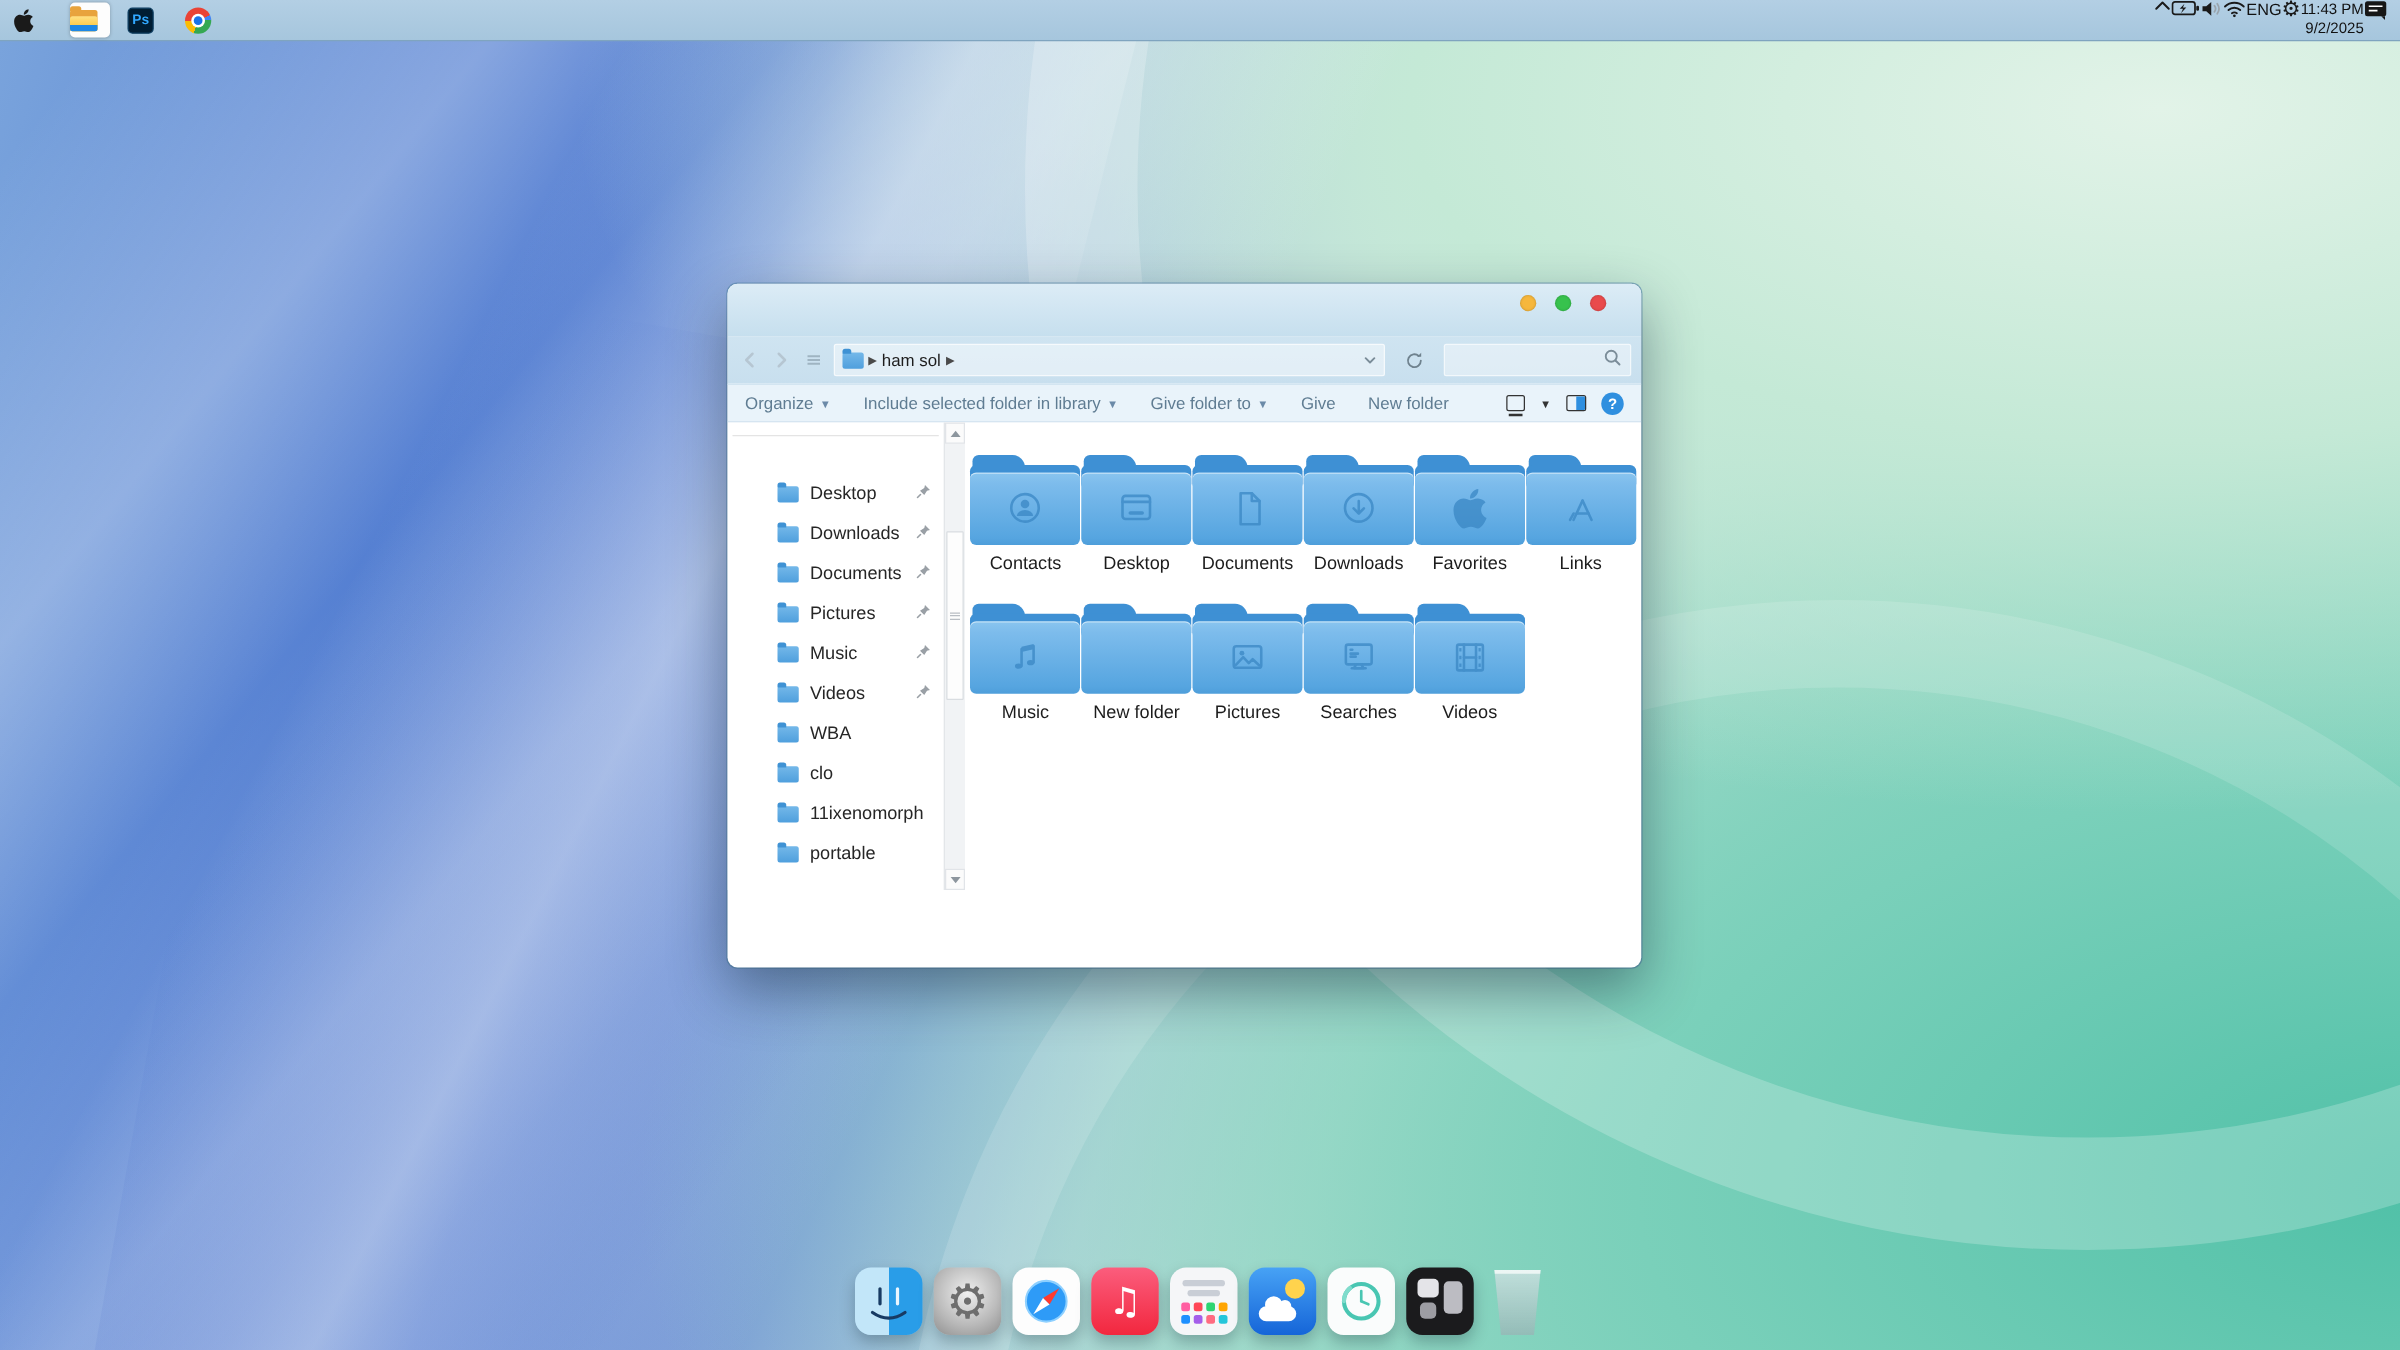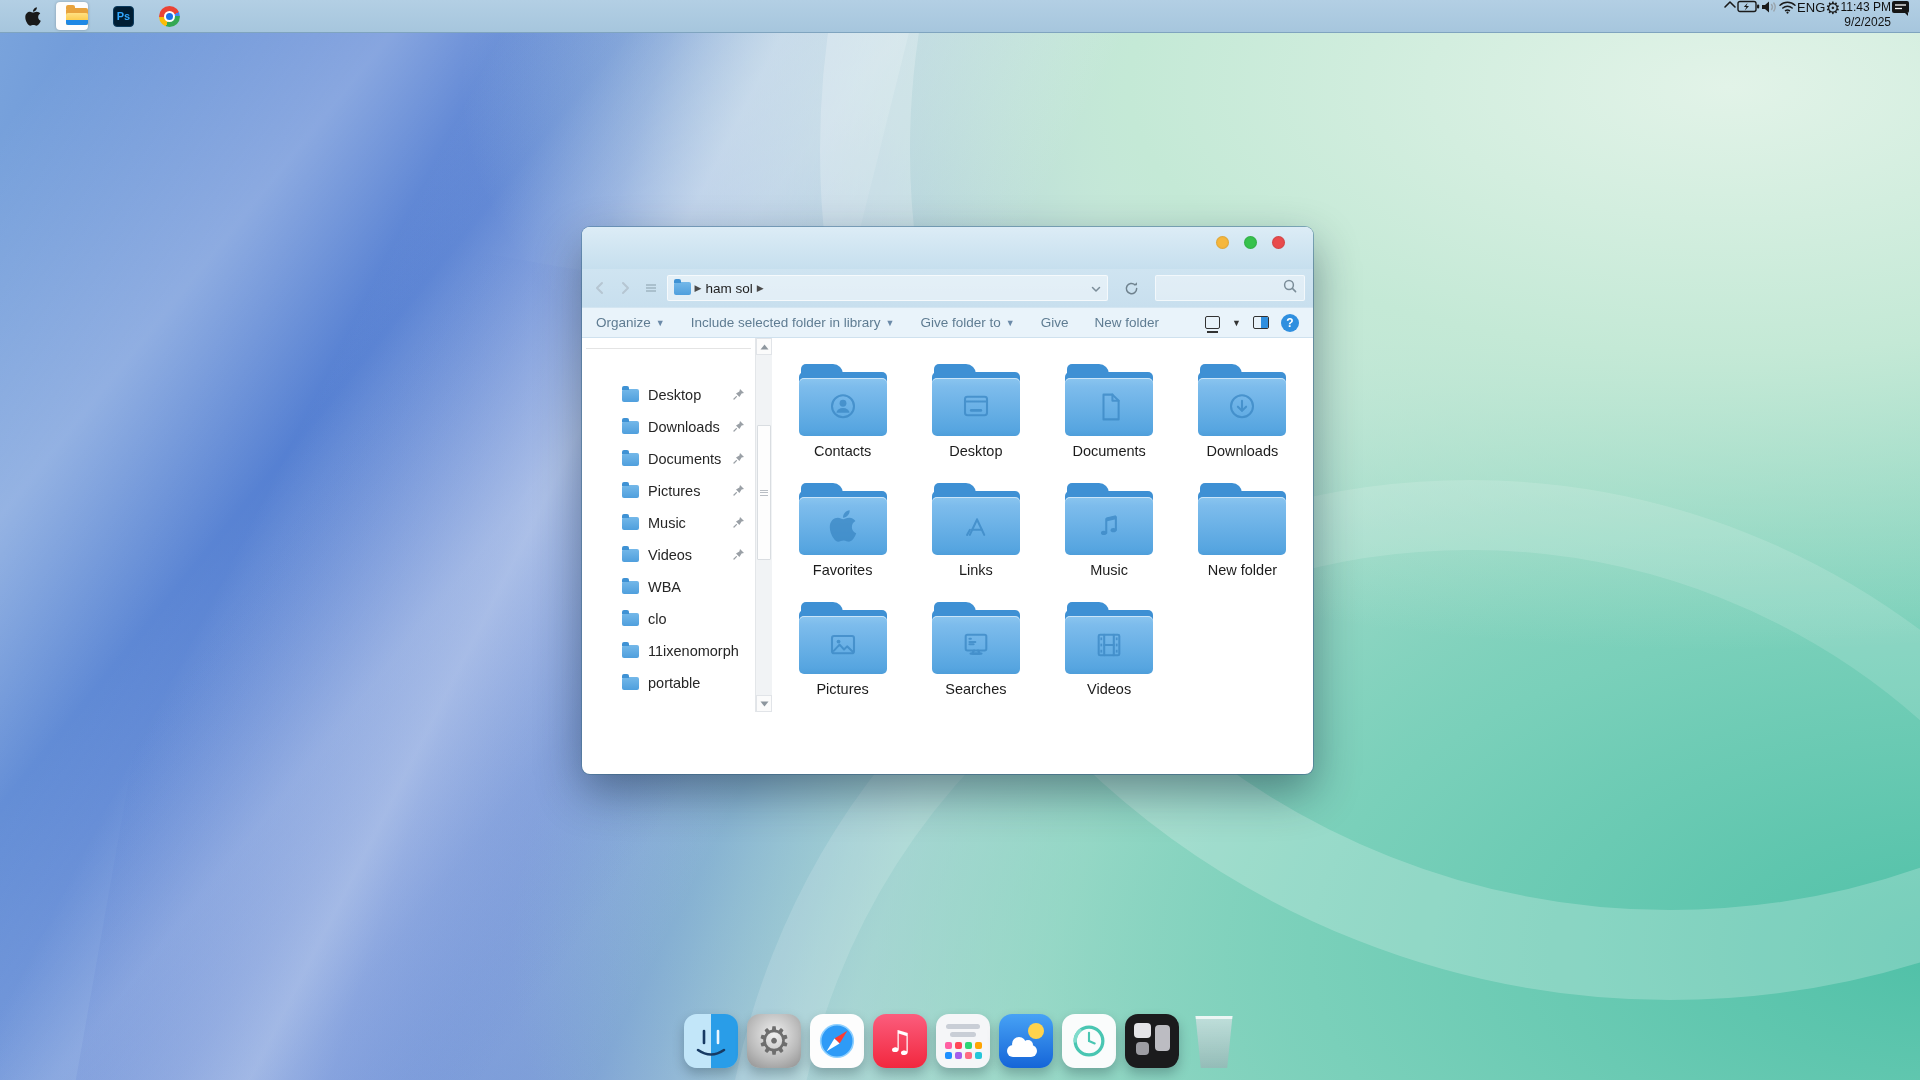--- a/index.html
+++ b/index.html
@@ -25,21 +25,21 @@
     border:90px solid rgba(255,255,255,.22); }
   .wp-curve2 { position:absolute; right:-300px; bottom:-900px; width:1500px; height:1500px; border-radius:50%;
     border:70px solid rgba(255,255,255,.14); }
 
   
   .taskbar { position:fixed; left:0; top:0; width:1920px; height:33px; z-index:50;
     background:linear-gradient(#b3cfe4,#a6c6dd); border-bottom:1px solid #7fa4bf;
     display:flex; align-items:center; justify-content:space-between; padding:0 10px; }
   .tb-left { display:flex; align-items:center; gap:14px; height:100%; }
   .tb-right { display:flex; align-items:flex-start; height:100%; }
-  .tb-appbox { width:32px; height:28px; border-radius:4px; display:flex; align-items:center; justify-content:flex-end; }
+  .tb-appbox { width:32px; height:28px; border-radius:4px; display:flex; align-items:center; justify-content:flex-start; }
   .tb-appbox.active { background:#fdfdfd; box-shadow:0 0 3px rgba(0,0,0,.25); }
   .ps-icon { width:21px; height:21px; background:#001d33; border-radius:4px; border:1px solid #0b3b5e;
     color:#31a8ff; font-size:11px; font-weight:bold; display:flex; align-items:center; justify-content:center; }
   .chrome-icon { width:21px; height:21px; border-radius:50%; position:relative;
     background:conic-gradient(from -45deg, #ea4335 0deg 110deg, #4285f4 110deg 130deg, #34a853 130deg 245deg, #fbbc05 245deg 315deg, #ea4335 315deg 360deg); }
   .chrome-icon::before { content:""; position:absolute; left:5px; top:5px; width:11px; height:11px; border-radius:50%; background:#fff; }
   .chrome-icon::after { content:""; position:absolute; left:7px; top:7px; width:7px; height:7px; border-radius:50%; background:#1a73e8; }
   .wefolder { position:relative; width:22px; height:17px; }
   .wefolder .bk { position:absolute; inset:0; background:#e8a33d; border-radius:2px; }
   .wefolder .bk::before { content:""; position:absolute; left:0; top:-3px; width:9px; height:4px; background:#e8a33d; border-radius:2px 2px 0 0; }
@@ -89,21 +89,21 @@
   .side-item { height:32px; display:flex; align-items:center; padding-left:40px; gap:9px; font-size:14.5px; color:#262626; }
   .side-item .pin { margin-left:auto; margin-right:10px; }
   .scrollbar { width:17px; background:#f1f3f5; border-left:1px solid #e3e6e9; display:flex; flex-direction:column; }
   .sb-btn { height:17px; display:flex; align-items:center; justify-content:center; background:#fbfbfb; border:1px solid #e1e4e8; }
   .sb-track { flex:1; position:relative; }
   .sb-thumb { position:absolute; left:1px; right:1px; top:70px; height:135px; background:#fdfdfd; border:1px solid #d9dde1;
     border-radius:1px; display:flex; align-items:center; justify-content:center; }
   .grip { width:8px; }
   .grip span { display:block; height:1px; background:#b9bec4; margin:1.5px 0; }
 
-  .main { flex:1; display:grid; grid-template-columns:repeat(4, 1fr); align-content:start;
+  .main { flex:1; display:grid; grid-template-columns:repeat(6, 1fr); align-content:start;
     padding:26px 4px 0 4px; row-gap:6px; }
   .tile { height:113px; display:flex; flex-direction:column; align-items:center; }
   .tile-label { margin-top:7px; font-size:14.5px; color:#1c1c1c; }
 
   
   .folder { position:relative; width:88px; height:72px; }
   .folder .tab { position:absolute; left:2px; top:0; width:42px; height:18px; background:#3e90d4; border-radius:5px 10px 0 0; }
   .folder .back { position:absolute; left:0; top:8px; right:0; height:20px; background:#3e90d4; border-radius:5px; }
   .folder .front { position:absolute; left:0; top:14px; right:0; bottom:0; border-radius:5px;
     background:linear-gradient(#8ac5ef, #7dbcec 15%, #56a5e0 90%, #4e9eda);

